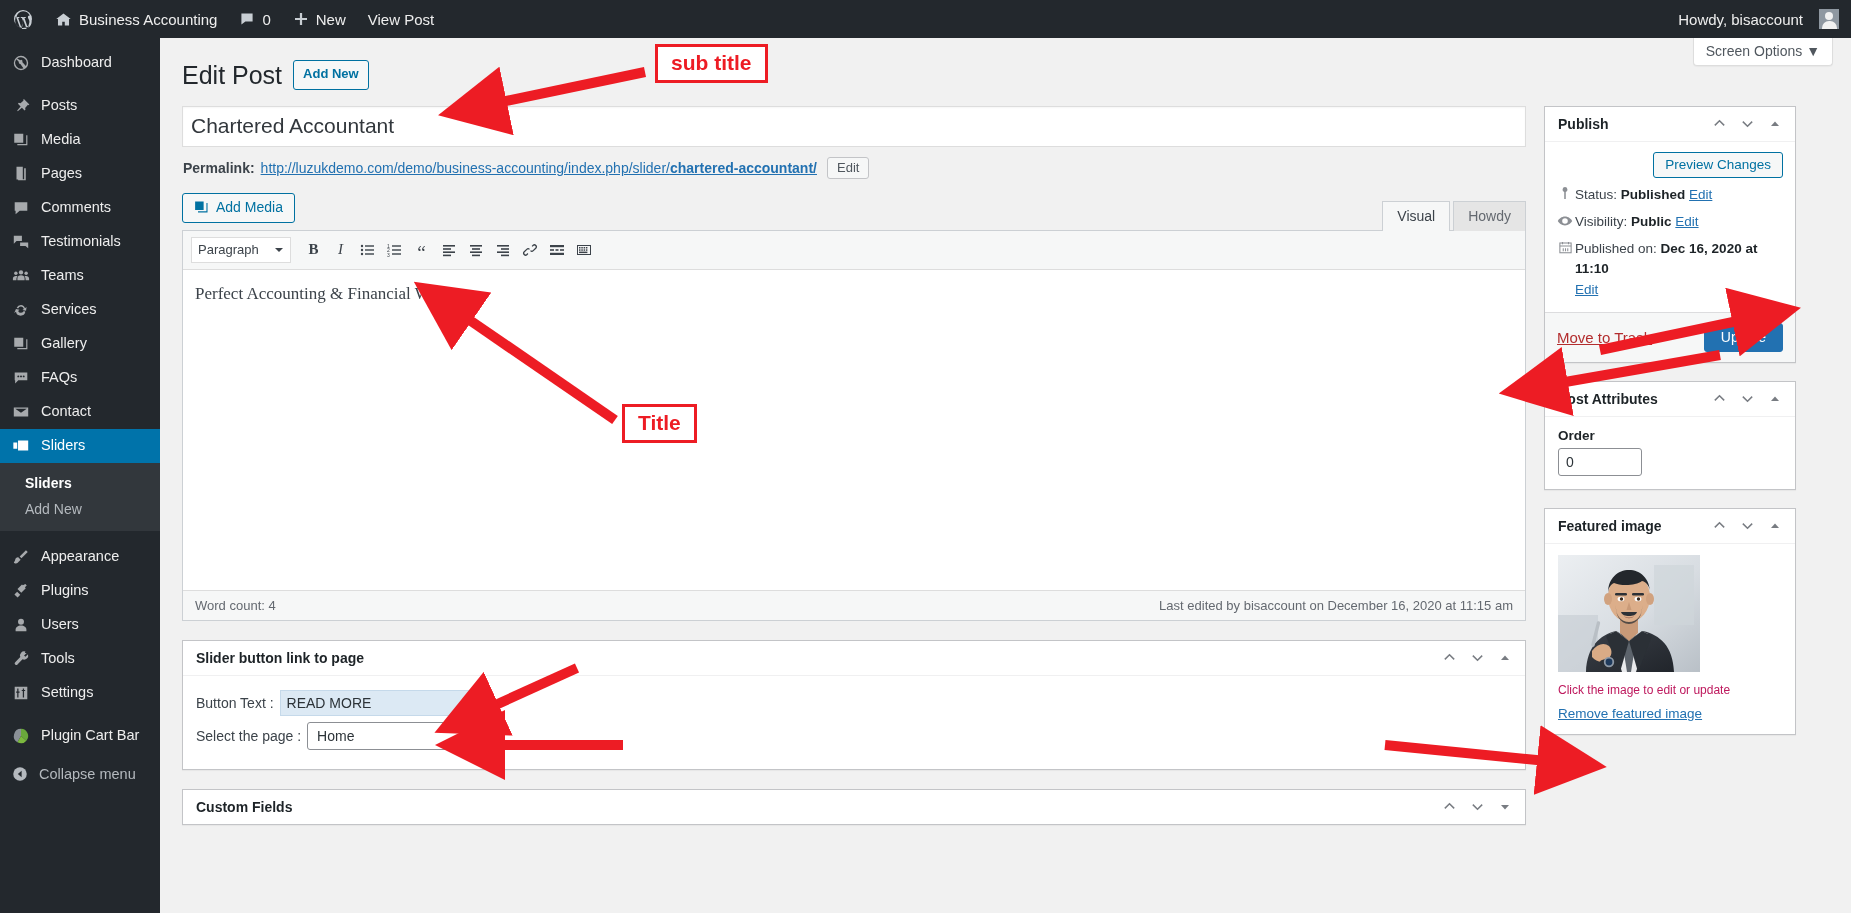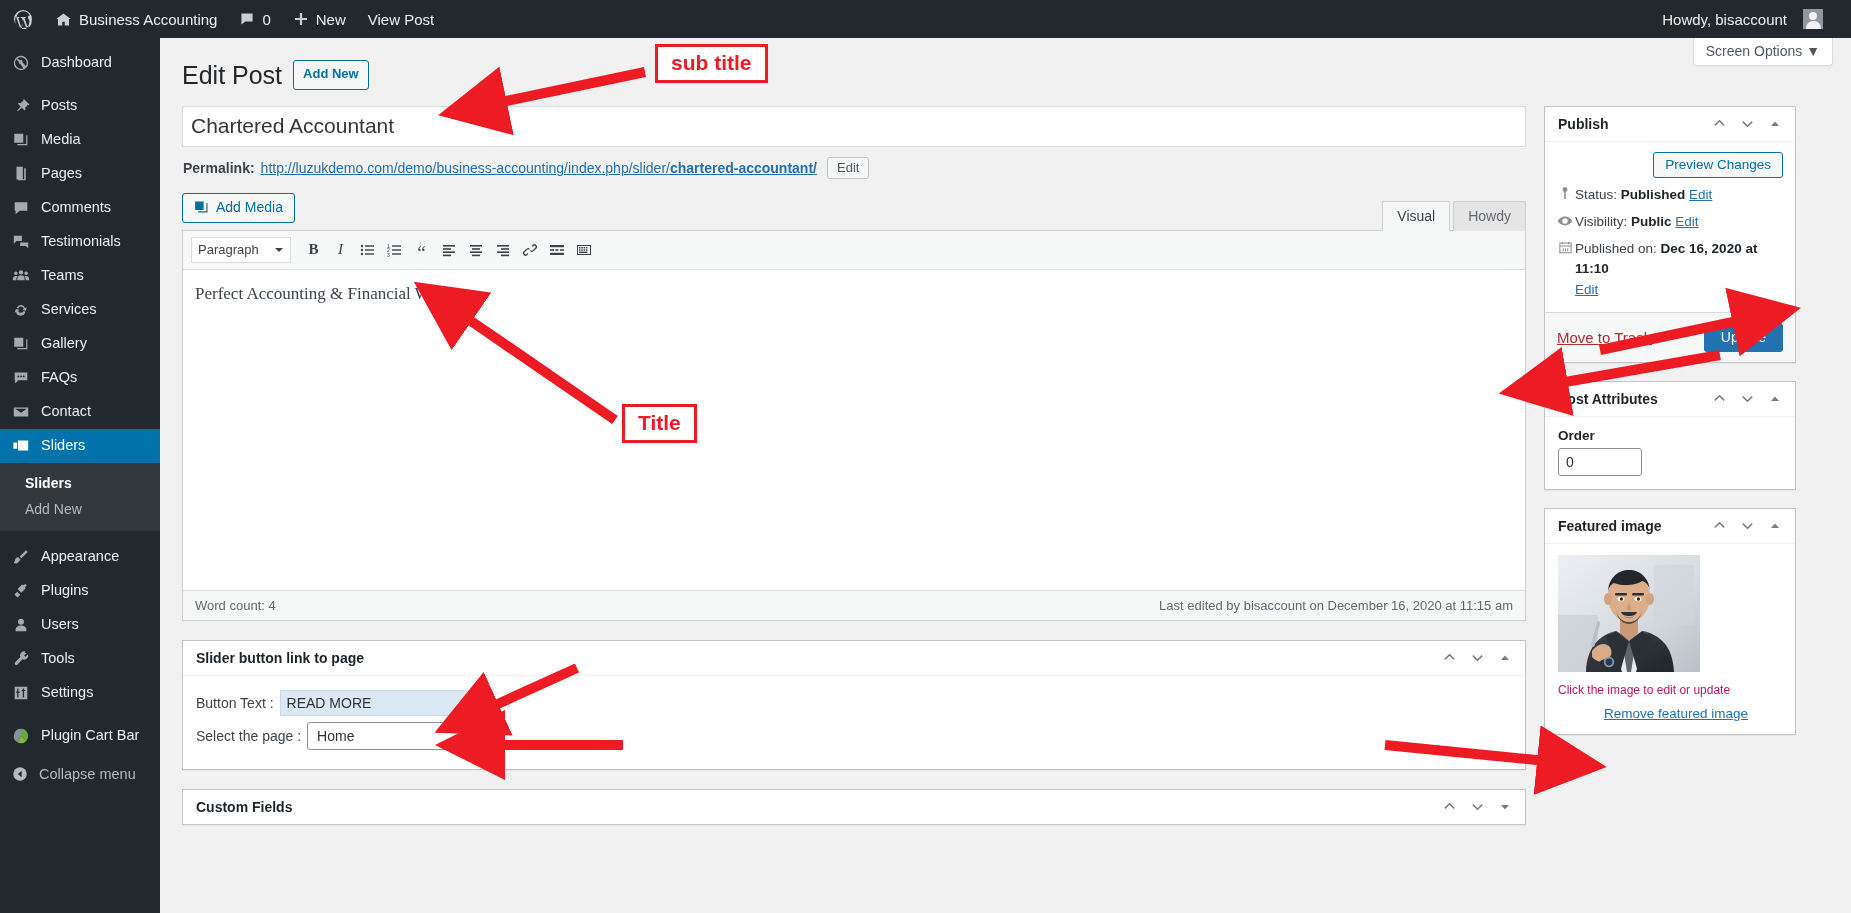--- a/index.html
+++ b/index.html
@@ -22,21 +22,21 @@
     display:flex; align-items:center;
     font-size:15px;
     z-index:40;
   }
   .ab-item {
     display:flex; align-items:center; gap:7px;
     height:38px; padding:0 11px; color:#eee; white-space:nowrap;
   }
   .ab-item.logo { padding:0 11px 0 13px; }
   .ab-spacer { flex:1; }
-  .ab-right { display:flex; align-items:center; padding-right:28px; }
+  .ab-right { display:flex; align-items:center; padding-right:12px; }
   .ab-avatar {
     width:20px; height:20px; margin-left:9px; background:#8f98a1;
     display:inline-block; position:relative; overflow:hidden; flex:none;
   }
   .ab-avatar:before {
     content:""; position:absolute; left:6px; top:3px; width:8px; height:8px;
     border-radius:50%; background:#f1f1f1;
   }
   .ab-avatar:after {
     content:""; position:absolute; left:2.5px; top:12px; width:15px; height:10px;
@@ -228,21 +228,21 @@
   .order-input {
     width:84px; height:28px; border:1px solid #8c8f94; border-radius:3px;
     background:#fff; font-size:14px; color:#2c3338; padding:0 7px;
     display:flex; align-items:center;
   }
   .feat-thumb {
     width:142px; height:117px; border:0; overflow:hidden; display:block;
     background:#c9ced3;
   }
   .feat-caption { font-size:12px; color:#be185d; margin-top:11px; }
-  .feat-remove { font-size:13.5px; margin-top:9px; display:inline-block;margin-left:46px; }
+  .feat-remove { font-size:13.5px; margin-top:9px; display:inline-block; }
 
   
   .anno { position:absolute; z-index:50; pointer-events:none; }
   .anno-label {
     border:3px solid #ed1c24; background:#fff; color:#ed1c24;
     font-weight:bold; font-size:21px; font-family:"Liberation Sans", sans-serif;
     padding:3px 13px 4px 13px; display:inline-block; line-height:1.25;
     white-space:nowrap;
   }
 </style>

